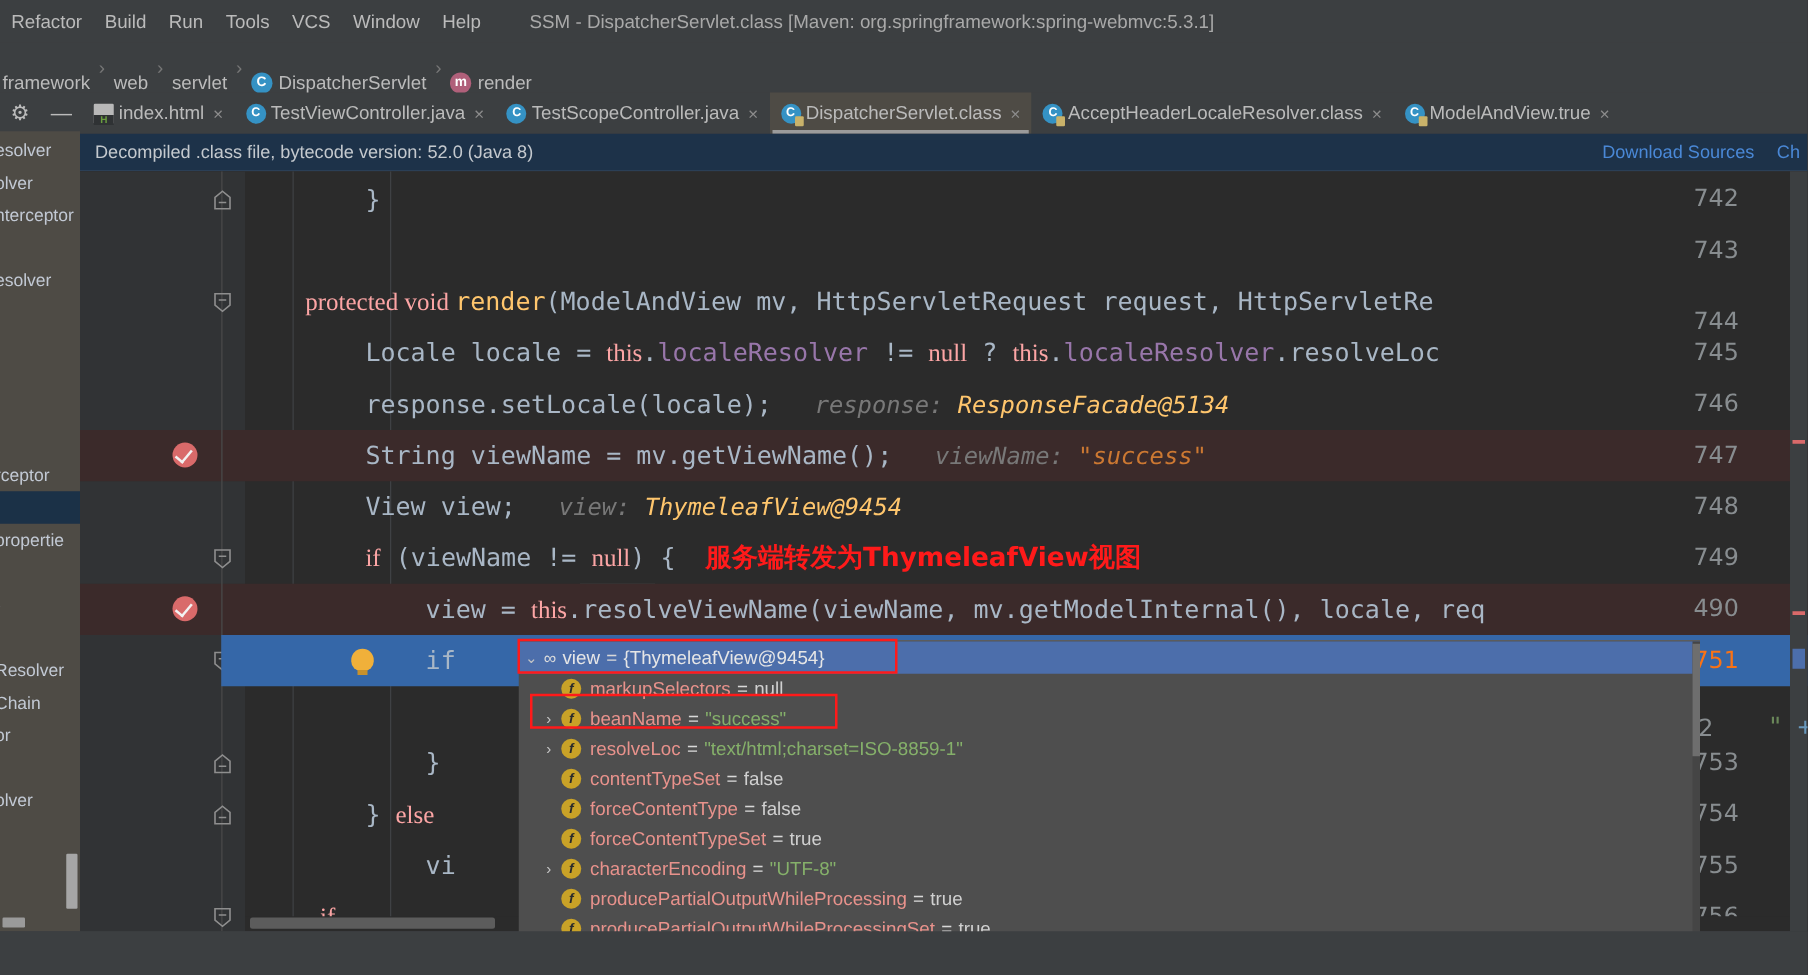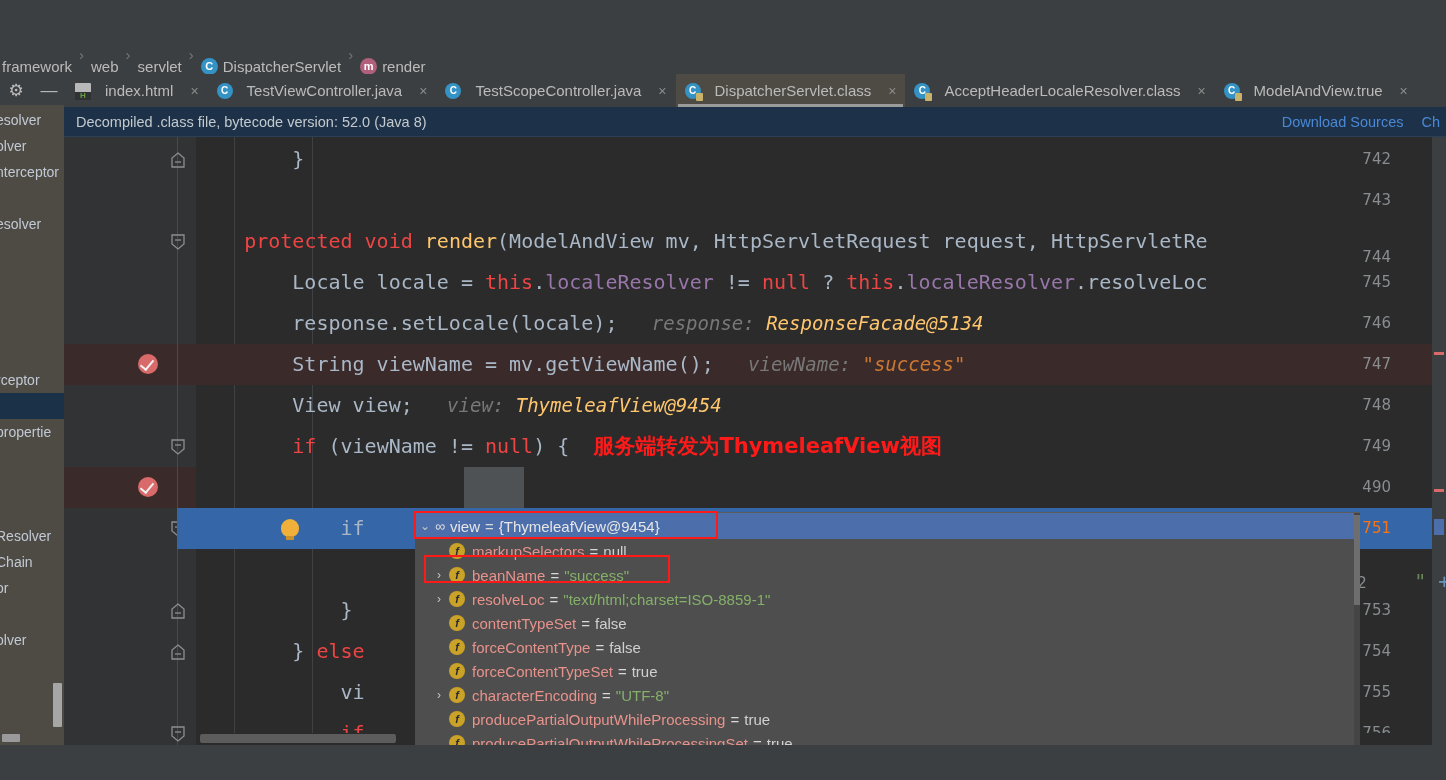--- a/index.html
+++ b/index.html
@@ -73,21 +73,21 @@
   
   .tabbar {
     position: absolute; left: 0; top: 74px; width: 1446px; height: 33px;
     background: #3c3f41; display: flex; align-items: stretch;
   }
   .tabbar-tools {
     width: 66px; display: flex; align-items: center; justify-content: space-around;
     color: #bbb; font-size: 17px; flex: 0 0 auto;
   }
   .tab {
-    display: flex; align-items: center; gap: 14px; padding: 0 9px;
+    display: flex; align-items: center; gap: 4px; padding: 0 9px;
     color: #bbbbbb; font-size: 15px; white-space: nowrap; position: relative;
   }
   .tab.active { background: #4e4b45; }
   .tab.active::after {
     content: ""; position: absolute; left: 2px; right: 2px; bottom: 0;
     height: 3px; background: #9b9b9b;
   }
   .tab .x { color: #8c8c8c; font-size: 14px; margin-left: 3px; }
   .ficon { width: 16px; height: 16px; flex: 0 0 auto; position: relative; }
   .ficon.html {
@@ -125,21 +125,21 @@
   .gutter {
     position: absolute; left: 0; top: 0; width: 132px; height: 608px;
     background: #313335;
   }
   .fold-col {
     position: absolute; left: 113px; top: 0; width: 1px; height: 608px;
     background: #4a4a4a;
   }
   .lnum {
     position: absolute; right: 0; width: 132px; padding-right: 55px;
-    text-align: right; color: #888d90; font-size: 15px; line-height: 41px;
+    text-align: right; color: #888d90; font-size: 19px; line-height: 41px;
     height: 41px; font-family: "DejaVu Sans", sans-serif;
   }
   .lnum.cur { color: #f97316; }
 
   .bp {
     position: absolute; left: 74px; width: 20px; height: 20px;
     background: #d96a6a; border-radius: 50%;
   }
   .bp::after {
     content: ""; position: absolute; left: 5px; top: 3px;
@@ -162,21 +162,21 @@
   .codearea { position: absolute; left: 132px; top: 0; right: 0; height: 608px; }
   .line {
     position: absolute; left: 0; right: 0; height: 41px; line-height: 41px;
     font-size: 20px; white-space: pre; color: #a9b7c6;
   }
   .line.exec { background: #3b2a2a; }
   .line.sel  { background: #3567a8; }
   .indentguide {
     position: absolute; width: 1px; top: 0; height: 608px; background: #3f4144;
   }
-  .kw   { color: #ef4444; }
+  .kw   { color: #fca5a5; font-family: Liberation Serif, serif; }
   .mth  { color: #ffc66d; }
   .fld  { color: #9876aa; }
   .str  { color: #6a8759; }
   .num  { color: #6897bb; }
   .plain{ color: #a9b7c6; }
   .hint { color: #787878; font-style: italic; font-size: 19px; }
   .hintv{ color: #ffc66d; font-style: italic; font-size: 19px; }
   .hintstr { color: #cc7832; font-style: italic; font-size: 19px; }
   .cn-note {
     color: #ff1a1a; font-family: "DejaVu Sans", sans-serif;
@@ -242,20 +242,30 @@
   .statusfill {
     position: absolute; left: 0; top: 745px; width: 1446px; height: 35px;
     background: #3c3f41;
   }
 </style>
 </head>
 <body>
 
 <div id="app">
 
+  <div class="menubar">
+    <div class="menu-item">Refactor</div>
+    <div class="menu-item">Build</div>
+    <div class="menu-item">Run</div>
+    <div class="menu-item">Tools</div>
+    <div class="menu-item">VCS</div>
+    <div class="menu-item">Window</div>
+    <div class="menu-item">Help</div>
+    <div class="win-title">SSM - DispatcherServlet.class [Maven: org.springframework:spring-webmvc:5.3.1]</div>
+  </div>
 
   <div class="navbar">
     <div class="crumbs">
       <span class="crumb">framework</span>
       <span class="crumb-sep">›</span>
       <span class="crumb">web</span>
       <span class="crumb-sep">›</span>
       <span class="crumb">servlet</span>
       <span class="crumb-sep">›</span>
       <span class="crumb">
@@ -400,20 +410,21 @@
       <div class="indentguide" style="left:116px"></div>
     <div class="caret-block" style="left: 268px; top: 330px; width: 60px;"></div>
         <div class="line" style="top: 2px;"><span class="plain">        }</span></div>
         <div class="line" style="top: 43px;"></div>
         <div class="line" style="top: 84px;"><span class="plain">    </span><span class="kw">protected void </span><span class="mth">render</span><span class="plain">(ModelAndView mv, HttpServletRequest request, HttpServletRe</span></div>
         <div class="line" style="top: 125px;"><span class="plain">        Locale locale = </span><span class="kw">this</span><span class="plain">.</span><span class="fld">localeResolver</span><span class="plain"> != </span><span class="kw">null</span><span class="plain"> ? </span><span class="kw">this</span><span class="plain">.</span><span class="fld">localeResolver</span><span class="plain">.resolveLoc</span></div>
         <div class="line" style="top: 166px;"><span class="plain">        response.setLocale(locale);</span><span class="hint">   response:</span><span class="hintv"> ResponseFacade@5134</span></div>
         <div class="line exec" style="top: 207px;"><span class="plain">        String viewName = mv.getViewName();</span><span class="hint">   viewName:</span><span class="hintstr"> "success"</span></div>
         <div class="line" style="top: 248px;"><span class="plain">        View view;</span><span class="hint">   view:</span><span class="hintv"> ThymeleafView@9454</span></div>
         <div class="line" style="top: 289px;"><span class="plain">        </span><span class="kw">if</span><span class="plain"> (viewName != </span><span class="kw">null</span><span class="plain">) {  </span><span class="cn-note">服务端转发为ThymeleafView视图</span></div>
+        <div class="line exec" style="top: 330px;"><span class="plain">            view = </span><span class="kw">this</span><span class="plain">.resolveViewName(viewName, mv.getModelInternal(), locale, req</span></div>
         <div class="line sel" style="top: 371px;"><span class="plain">            if</span></div>
         <div class="line" style="top: 412px;"></div>
         <div class="line" style="top: 453px;"><span class="plain">            }</span></div>
         <div class="line" style="top: 494px;"><span class="plain">        } </span><span class="kw">else</span></div>
         <div class="line" style="top: 535px;"><span class="plain">            vi</span></div>
         <div class="line" style="top: 576px;"><span class="kw">            if</span></div>
       </div>
     <div id="gutterdecor">
         <div class="lnum" style="top: 2px;">742</div>
         <div class="foldmark" style="top: 14px;"><svg width="16" height="18" viewBox="0 0 16 18">

